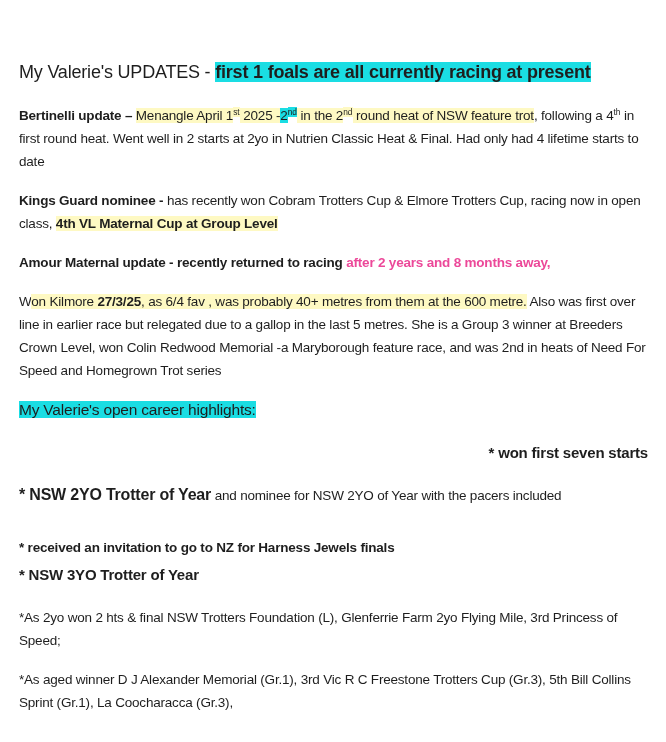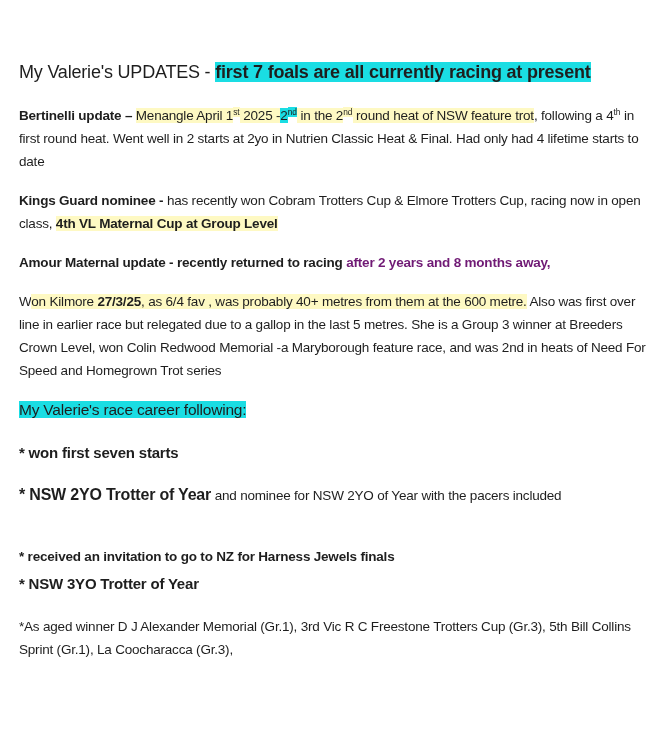--- a/index.html
+++ b/index.html
@@ -28,68 +28,69 @@
     font-size: 18px;
     line-height: 25px;
     margin-bottom: 19px;
   }
   .h2 {
     font-size: 15.5px;
     line-height: 24px;
     margin-top: 4px;
     margin-bottom: 19px;
   }
-  .item1 { font-size: 15px;   line-height: 24px; margin-bottom: 17px; }
-  .item2 { font-size: 13.5px; line-height: 25px; margin-bottom: 37px; }
+  .item1 { font-size: 15px;   line-height: 24px; margin-bottom: 17px; text-align: right; }
+  .item2 { font-size: 13.5px; line-height: 25px; margin-bottom: 28px; }
   .item2 .big { font-size: 16px; }
   .item3 { font-size: 13.5px; line-height: 23px; margin-bottom: 3px; }
   .item4 { font-size: 15px; line-height: 25px; margin-bottom: 19px; }
   .b   { font-weight: bold; }
   .ul  { text-decoration-thickness: 1.5px; text-underline-offset: 3px; }
   .hl-y { background: #fef9c3; }
   .hl-c { background: #1adde3; }
-  .red  { color: #701a75; }
+  .red  { color: #ec4899; }
   .sup  { vertical-align: super; font-size: 0.62em; line-height: 0; letter-spacing: 0; }
 </style>
 </head>
 <body>
 
 <div class="page">
 
   <p class="title">
-    <span class="ul">My Valerie's UPDATES - </span><span class="ul b hl-c">first 7 foals are all currently racing at present</span>
+    <span class="ul">My Valerie's UPDATES - </span><span class="ul b hl-c">first 1 foals are all currently racing at present</span>
   </p>
 
   <p>
     <span class="b">Bertinelli update – </span><span class="hl-y">Menangle April 1</span><span class="hl-y sup">st</span><span class="hl-y"> 2025 -</span><span class="hl-c">2</span><span class="hl-c sup">nd</span><span class="hl-y"> in the 2</span><span class="hl-y sup">nd</span><span class="hl-y"> round heat of NSW feature trot</span><span>, following a 4</span><span class="sup">th</span><span> in first round heat. Went well in 2 starts at 2yo in Nutrien Classic Heat &amp; Final. Had only had 4 lifetime starts to date</span>
   </p>
 
   <p>
     <span class="b">Kings Guard nominee - </span><span>has recently won Cobram Trotters Cup &amp; Elmore Trotters Cup, racing now in open class, </span><span class="b hl-y">4th VL Maternal Cup at Group Level</span>
   </p>
 
   <p>
     <span class="b">Amour Maternal update - recently returned to racing </span><span class="b red">after 2 years and 8 months away,</span>
   </p>
 
   <p>
     <span>W</span><span class="hl-y">on Kilmore </span><span class="b hl-y">27/3/25</span><span class="hl-y">, as 6/4 fav , was probably 40+ metres from them at the 600 metre.</span><span> Also was first over line in earlier race but relegated due to a gallop in the last 5 metres. She is a Group 3 winner at Breeders Crown Level, won Colin Redwood Memorial -a Maryborough feature race, and was 2nd in heats of Need For Speed and Homegrown Trot series</span>
   </p>
 
   <p class="h2">
-    <span class="ul hl-c">My Valerie's race career following:</span>
+    <span class="ul hl-c">My Valerie's open career highlights:</span>
   </p>
 
   <p class="item1 b">* won first seven starts</p>
 
   <p class="item2">
     <span class="b big">* NSW 2YO Trotter of Year</span><span> and nominee for NSW 2YO of Year with the pacers included</span>
   </p>
 
   <p class="item3 b">* received an invitation to go to NZ for Harness Jewels finals</p>
 
   <p class="item4 b">* NSW 3YO Trotter of Year</p>
 
+  <p>*As 2yo won 2 hts &amp; final NSW Trotters Foundation (L), Glenferrie Farm 2yo Flying Mile, 3rd Princess of Speed;</p>
 
 
   <p>*As aged winner D J Alexander Memorial (Gr.1), 3rd Vic R C Freestone Trotters Cup (Gr.3), 5th Bill Collins Sprint (Gr.1), La Coocharacca (Gr.3),</p>
 
 </div>
 
 </body></html>

